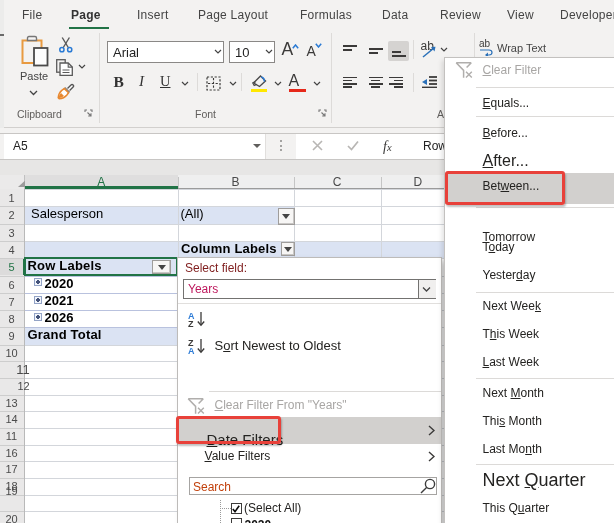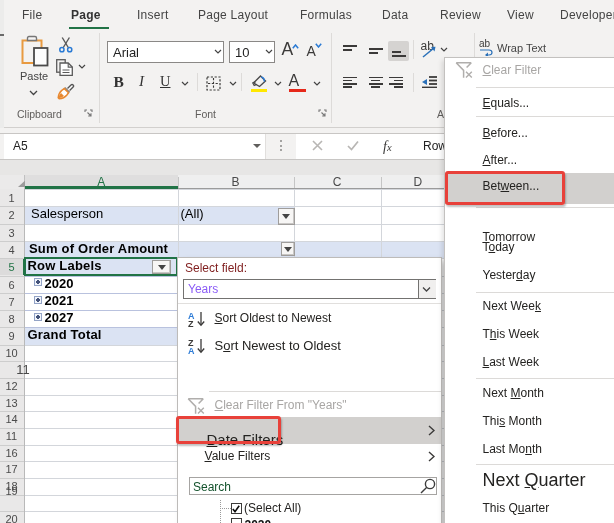--- a/index.html
+++ b/index.html
@@ -38,21 +38,21 @@
 <div class="a" style="left:0px;top:294.8px;white-space:pre;width:23px;text-align:center;font-size:11px;color:#4a4a4a;line-height:14.300000000000011px">7</div>
 <div class="a" style="left:0px;top:292.8px;width:24px;height:1px;background:#cdcdcd"></div>
 <div class="a" style="left:0px;top:312.1px;white-space:pre;width:23px;text-align:center;font-size:11px;color:#4a4a4a;line-height:14.299999999999955px">8</div>
 <div class="a" style="left:0px;top:310.1px;width:24px;height:1px;background:#cdcdcd"></div>
 <div class="a" style="left:0px;top:329.4px;white-space:pre;width:23px;text-align:center;font-size:11px;color:#4a4a4a;line-height:14.300000000000011px">9</div>
 <div class="a" style="left:0px;top:327.4px;width:24px;height:1px;background:#cdcdcd"></div>
 <div class="a" style="left:0px;top:346.7px;white-space:pre;width:23px;text-align:center;font-size:11px;color:#4a4a4a;line-height:13.660000000000025px">10</div>
 <div class="a" style="left:0px;top:344.7px;width:24px;height:1px;background:#cdcdcd"></div>
 <div class="a" style="left:0px;top:363.36px;white-space:pre;width:46px;text-align:center;font-size:13px;color:#4a4a4a;line-height:13.659999999999968px">11</div>
 <div class="a" style="left:0px;top:361.36px;width:24px;height:1px;background:#cdcdcd"></div>
-<div class="a" style="left:0px;top:380.02px;white-space:pre;width:23px;text-align:center;font-size:11px;color:#4a4a4a;line-height:13.660000000000025px">12</div>
+<div class="a" style="left:12px;top:380.02px;white-space:pre;width:23px;text-align:center;font-size:11px;color:#4a4a4a;line-height:13.660000000000025px">12</div>
 <div class="a" style="left:0px;top:378.02px;width:24px;height:1px;background:#cdcdcd"></div>
 <div class="a" style="left:0px;top:396.68px;white-space:pre;width:23px;text-align:center;font-size:11px;color:#4a4a4a;line-height:13.659999999999968px">13</div>
 <div class="a" style="left:0px;top:394.68px;width:24px;height:1px;background:#cdcdcd"></div>
 <div class="a" style="left:0px;top:413.34px;white-space:pre;width:23px;text-align:center;font-size:11px;color:#4a4a4a;line-height:13.660000000000025px">14</div>
 <div class="a" style="left:0px;top:411.34px;width:24px;height:1px;background:#cdcdcd"></div>
 <div class="a" style="left:0px;top:430.0px;white-space:pre;width:23px;text-align:center;font-size:11px;color:#4a4a4a;line-height:13.659999999999968px">11</div>
 <div class="a" style="left:0px;top:428.0px;width:24px;height:1px;background:#cdcdcd"></div>
 <div class="a" style="left:0px;top:446.65999999999997px;white-space:pre;width:23px;text-align:center;font-size:11px;color:#4a4a4a;line-height:13.660000000000025px">16</div>
 <div class="a" style="left:0px;top:444.65999999999997px;width:24px;height:1px;background:#cdcdcd"></div>
 <div class="a" style="left:0px;top:463.32px;white-space:pre;width:23px;text-align:center;font-size:11px;color:#4a4a4a;line-height:13.660000000000025px">17</div>
@@ -90,34 +90,34 @@
 
 <div class="a" style="left:25px;top:275.5px;width:152px;height:1px;background:#b9c2de"></div>
 <div class="a" style="left:25px;top:292.8px;width:152px;height:1px;background:#b9c2de"></div>
 <div class="a" style="left:25px;top:310.1px;width:152px;height:1px;background:#b9c2de"></div>
 <div class="a" style="left:25px;top:327.4px;width:152px;height:1px;background:#b9c2de"></div>
 <div class="a" style="left:177.5px;top:189.0px;width:1px;height:334.0px;background:#d3d6db"></div>
 <div class="a" style="left:293.5px;top:189.0px;width:1px;height:334.0px;background:#d3d6db"></div>
 <div class="a" style="left:380.5px;top:189.0px;width:1px;height:334.0px;background:#d3d6db"></div>
 <div class="a" style="left:31px;top:206.3px;white-space:pre;font-size:13px;color:#000;line-height:15px">Salesperson</div>
 <div class="a" style="left:180.5px;top:206.3px;white-space:pre;font-size:13px;color:#000;line-height:15px">(All)</div>
-<div class="a" style="left:29px;top:240.9px;white-space:pre;font-size:13px;color:#000;line-height:15px;font-weight:bold;letter-spacing:0.2px">Sum of Order Amount</div>
+<div class="a" style="left:181px;top:240.9px;white-space:pre;font-size:13px;color:#000;line-height:15px;font-weight:bold;letter-spacing:0.2px">Column Labels</div>
 <div class="a" style="left:27.5px;top:258.2px;white-space:pre;font-size:13px;color:#000;line-height:15px;font-weight:bold;letter-spacing:0.2px">Row Labels</div>
 <div class="a" style="left:34px;top:278px;width:8px;height:8px;background:#f2f5fb;border:1px solid #93a3c6;box-sizing:border-box"></div>
 <div class="a" style="left:35.8px;top:281.4px;width:4.4px;height:1.2px;background:#44537a"></div>
 <div class="a" style="left:37.4px;top:279.8px;width:1.2px;height:4.4px;background:#44537a"></div>
 <div class="a" style="left:44.5px;top:275.5px;white-space:pre;font-size:13px;color:#000;line-height:15px;font-weight:bold">2020</div>
 <div class="a" style="left:34px;top:296px;width:8px;height:8px;background:#f2f5fb;border:1px solid #93a3c6;box-sizing:border-box"></div>
 <div class="a" style="left:35.8px;top:299.4px;width:4.4px;height:1.2px;background:#44537a"></div>
 <div class="a" style="left:37.4px;top:297.8px;width:1.2px;height:4.4px;background:#44537a"></div>
 <div class="a" style="left:44.5px;top:292.8px;white-space:pre;font-size:13px;color:#000;line-height:15px;font-weight:bold">2021</div>
 <div class="a" style="left:34px;top:313px;width:8px;height:8px;background:#f2f5fb;border:1px solid #93a3c6;box-sizing:border-box"></div>
 <div class="a" style="left:35.8px;top:316.4px;width:4.4px;height:1.2px;background:#44537a"></div>
 <div class="a" style="left:37.4px;top:314.8px;width:1.2px;height:4.4px;background:#44537a"></div>
-<div class="a" style="left:44.5px;top:310.1px;white-space:pre;font-size:13px;color:#000;line-height:15px;font-weight:bold">2027</div>
+<div class="a" style="left:44.5px;top:310.1px;white-space:pre;font-size:13px;color:#000;line-height:15px;font-weight:bold">2026</div>
 <div class="a" style="left:27.5px;top:327.4px;white-space:pre;font-size:13px;color:#000;line-height:15px;font-weight:bold;letter-spacing:0.2px">Grand Total</div>
 <div class="a" style="left:278px;top:207.8px;width:16.5px;height:17px;background:#f7f6f5;border:1px solid #9f9d9b;box-sizing:border-box;box-shadow:inset -1px -1px 0 #c9c7c5"></div>
 <div class="a" style="left:282.25px;top:214.3px;width:0;height:0;border-left:4px solid transparent;border-right:4px solid transparent;border-top:5px solid #444"></div>
 <div class="a" style="left:281px;top:242.4px;width:13.5px;height:14px;background:#f7f6f5;border:1px solid #9f9d9b;box-sizing:border-box;box-shadow:inset -1px -1px 0 #c9c7c5"></div>
 <div class="a" style="left:283.75px;top:247.4px;width:0;height:0;border-left:4px solid transparent;border-right:4px solid transparent;border-top:5px solid #444"></div>
 <div class="a" style="left:152px;top:259.7px;width:19px;height:14.5px;background:#f7f6f5;border:1px solid #9f9d9b;box-sizing:border-box;box-shadow:inset -1px -1px 0 #c9c7c5"></div>
 <div class="a" style="left:157.5px;top:264.95px;width:0;height:0;border-left:4px solid transparent;border-right:4px solid transparent;border-top:5px solid #444"></div>
 <div class="a" style="left:24px;top:257.2px;width:153.5px;height:19.3px;border:2px solid #217346;box-sizing:border-box;background:transparent"></div>
 <div class="a" style="left:0px;top:0px;width:614px;height:127.5px;background:#f3f2f1;border-bottom:1px solid #d2d0ce;box-sizing:border-box"></div>
 <div class="a" style="left:0px;top:0px;width:4px;height:127.5px;background:#ececeb"></div>
@@ -283,57 +283,56 @@
     </svg>
 <svg class="a" style="left:346px;top:139px" width="14" height="13" viewBox="0 0 14 13">
       <path d="M2 7 L5.5 10.5 L12 2.5" stroke="#b8b6b4" stroke-width="1.7" fill="none"></path>
     </svg>
 <div class="a" style="left:383px;top:137px;white-space:pre;color:#3b3a39"><i style="font-family:'Liberation Serif',serif;font-size:14px">f</i><i style="font-family:'Liberation Serif',serif;font-size:10.5px">x</i></div>
 <div class="a" style="left:408px;top:133.5px;width:206px;height:25px;background:#fff"></div>
 <div class="a" style="left:423px;top:139px;white-space:pre;font-size:12px;color:#222">Row Labels</div>
 <div class="a" style="left:176.5px;top:257.0px;width:265.0px;height:272.0px;background:#fff;border:1px solid #bdbbb9;box-sizing:border-box;box-shadow:4px 4px 6px rgba(0,0,0,0.22)"></div>
 <div class="a" style="left:185px;top:261px;white-space:pre;font-size:12px;color:#7f1d1d">Select field:</div>
 <div class="a" style="left:183px;top:279px;width:253px;height:19.5px;background:#fff;border:1px solid #737270;box-sizing:border-box"></div>
-<div class="a" style="left:188px;top:281.5px;white-space:pre;font-size:12px;color:#8b5cf6">Years</div>
+<div class="a" style="left:188px;top:281.5px;white-space:pre;font-size:12px;color:#be185d">Years</div>
 <div class="a" style="left:417.5px;top:280px;width:18px;height:17.5px;background:#f0efee;border-left:1px solid #737270;box-sizing:border-box"></div>
 <svg class="a" style="left:422px;top:286px" width="9" height="7" viewBox="0 0 9 7">
       <path d="M1 1.5 L4.5 5 L8 1.5" fill="none" stroke="#444" stroke-width="1.3"></path>
     </svg>
 <div class="a" style="left:177.5px;top:303px;width:263.0px;height:1px;background:#e1dfdd"></div>
 <svg class="a" style="left:188px;top:310.5px" width="18" height="17" viewBox="0 0 18 17">
 <text x="0" y="7.5" font-size="9" font-weight="bold" fill="#2e7cd6" font-family="Liberation Sans">A</text>
 <text x="0" y="16" font-size="9" font-weight="bold" fill="#3b3a39" font-family="Liberation Sans">Z</text>
 <line x1="13" y1="1" x2="13" y2="13.5" stroke="#3b3a39" stroke-width="1.3"></line>
 <path d="M9.8 10.5 L13 14.2 L16.2 10.5" fill="none" stroke="#3b3a39" stroke-width="1.3"></path>
 </svg>
 <svg class="a" style="left:188px;top:338px" width="18" height="17" viewBox="0 0 18 17">
 <text x="0" y="7.5" font-size="9" font-weight="bold" fill="#3b3a39" font-family="Liberation Sans">Z</text>
 <text x="0" y="16" font-size="9" font-weight="bold" fill="#2e7cd6" font-family="Liberation Sans">A</text>
 <line x1="13" y1="1" x2="13" y2="13.5" stroke="#3b3a39" stroke-width="1.3"></line>
 <path d="M9.8 10.5 L13 14.2 L16.2 10.5" fill="none" stroke="#3b3a39" stroke-width="1.3"></path>
 </svg>
-<div class="a" style="left:214.5px;top:310.9px;white-space:pre;font-size:12px;color:#242321;line-height:15px;"><span style="text-decoration:underline">S</span>ort Oldest to Newest</div>
 <div class="a" style="left:214.5px;top:338.2px;white-space:pre;font-size:13px;color:#242321;line-height:15px;">S<span style="text-decoration:underline">o</span>rt Newest to Oldest</div>
 <div class="a" style="left:209px;top:390.5px;width:231.5px;height:1px;background:#dcdad8"></div>
 <svg class="a" style="left:186.5px;top:397px" width="19" height="18" viewBox="0 0 19 18">
 <path d="M1.2 1.7 H16.3 M1.2 1.7 L8.6 9.4 L8.6 16.8 M16.3 1.7 L11.6 6.6" fill="none" stroke="#b0aeac" stroke-width="1.5"></path>
 <path d="M11 10.7 L16.8 16.6 M16.8 10.7 L11 16.6" stroke="#b0aeac" stroke-width="1.4"></path>
 </svg>
 <div class="a" style="left:214.5px;top:398.1px;white-space:pre;font-size:12px;color:#242321;line-height:15px;color:#a8a6a4"><span style="text-decoration:underline">C</span>lear Filter From "Years"</div>
 <div class="a" style="left:177.5px;top:416.5px;width:263.0px;height:27px;background:#d2d0ce"></div>
 <div class="a" style="left:206.5px;top:432px;white-space:pre;font-size:15px;color:#242321;line-height:15px;"><span style="text-decoration:underline">D</span>ate Filters</div>
 <svg class="a" style="left:428px;top:424.5px" width="7" height="11" viewBox="0 0 7 11">
       <path d="M1 1 L6 5.5 L1 10" fill="none" stroke="#3b3a39" stroke-width="1.4"></path>
     </svg>
 <div class="a" style="left:204.5px;top:449.0px;white-space:pre;font-size:12px;color:#242321;line-height:15px;"><span style="text-decoration:underline">V</span>alue Filters</div>
 <svg class="a" style="left:428px;top:451px" width="7" height="11" viewBox="0 0 7 11">
       <path d="M1 1 L6 5.5 L1 10" fill="none" stroke="#3b3a39" stroke-width="1.4"></path>
     </svg>
 <div class="a" style="left:188.5px;top:476.5px;width:248px;height:18.5px;background:#fff;border:1px solid #a6a4a2;box-sizing:border-box"></div>
-<div class="a" style="left:193px;top:480px;white-space:pre;font-size:12px;color:#14532d">Search</div>
+<div class="a" style="left:193px;top:480px;white-space:pre;font-size:12px;color:#c2410c">Search</div>
 <svg class="a" style="left:420px;top:477.5px" width="16" height="16" viewBox="0 0 16 16">
       <circle cx="10" cy="6" r="4.6" fill="none" stroke="#3c3c3c" stroke-width="1.4"></circle>
       <line x1="6.8" y1="9.3" x2="1" y2="15" stroke="#3c3c3c" stroke-width="1.4"></line>
     </svg>
 <div class="a" style="left:219.5px;top:507.5px;width:11px;height:1px;border-top:1px dotted #9a9a9a"></div>
 <div class="a" style="left:220px;top:500px;width:1px;height:23px;border-left:1px dotted #9a9a9a"></div>
 <div class="a" style="left:230.5px;top:503px;width:11px;height:11px;background:#fff;border:1px solid #3c3b3a;box-sizing:border-box"></div>
 <svg class="a" style="left:232px;top:504.5px" width="8" height="8" viewBox="0 0 8 8">
       <path d="M0.8 4 L3 6.6 L7.2 0.8" fill="none" stroke="#0c0c0c" stroke-width="1.6"></path>
     </svg>
@@ -343,21 +342,21 @@
 <div class="a" style="left:443.5px;top:57.0px;width:176.5px;height:472.0px;background:#fff;border:1px solid #c3c1bf;box-sizing:border-box;box-shadow:-2px 3px 5px rgba(0,0,0,0.12)"></div>
 <svg class="a" style="left:455px;top:60.5px" width="19" height="18" viewBox="0 0 19 18">
 <path d="M1.2 1.7 H16.3 M1.2 1.7 L8.6 9.4 L8.6 16.8 M16.3 1.7 L11.6 6.6" fill="none" stroke="#b0aeac" stroke-width="1.5"></path>
 <path d="M11 10.7 L16.8 16.6 M16.8 10.7 L11 16.6" stroke="#b0aeac" stroke-width="1.4"></path>
 </svg>
 <div class="a" style="left:482.5px;top:62.5px;white-space:pre;font-size:12px;color:#242321;line-height:15px;color:#a8a6a4"><span style="text-decoration:underline">C</span>lear Filter</div>
 <div class="a" style="left:476px;top:86.5px;width:143px;height:1px;background:#dcdad8"></div>
 <div class="a" style="left:482.5px;top:95.5px;white-space:pre;font-size:12px;color:#242321;line-height:15px;"><span style="text-decoration:underline">E</span>quals...</div>
 <div class="a" style="left:476px;top:115.7px;width:143px;height:1px;background:#dcdad8"></div>
 <div class="a" style="left:482.5px;top:125.5px;white-space:pre;font-size:12px;color:#242321;line-height:15px;"><span style="text-decoration:underline">B</span>efore...</div>
-<div class="a" style="left:482.5px;top:152.5px;white-space:pre;font-size:12px;color:#242321;line-height:15px;"><span style="text-decoration:underline">A</span>fter...</div>
+<div class="a" style="left:482.5px;top:152.5px;white-space:pre;font-size:16px;color:#242321;line-height:15px;"><span style="text-decoration:underline">A</span>fter...</div>
 <div class="a" style="left:444.5px;top:173px;width:175.5px;height:30.5px;background:#d2d0ce"></div>
 <div class="a" style="left:482.5px;top:179.0px;white-space:pre;font-size:12px;color:#242321;line-height:15px;">Bet<span style="text-decoration:underline">w</span>een...</div>
 <div class="a" style="left:476px;top:207px;width:143px;height:1px;background:#dcdad8"></div>
 <div class="a" style="left:482.5px;top:222px;white-space:pre;font-size:12px;color:#242321;line-height:15px;margin-top:8px;"><span style="text-decoration:underline">T</span>omorrow</div>
 <div class="a" style="left:482.5px;top:240.0px;white-space:pre;font-size:12px;color:#242321;line-height:15px;">T<span style="text-decoration:underline">o</span>day</div>
 <div class="a" style="left:482.5px;top:267.5px;white-space:pre;font-size:12px;color:#242321;line-height:15px;">Yester<span style="text-decoration:underline">d</span>ay</div>
 <div class="a" style="left:476px;top:291.8px;width:143px;height:1px;background:#dcdad8"></div>
 <div class="a" style="left:482.5px;top:299.2px;white-space:pre;font-size:12px;color:#242321;line-height:15px;">Next Wee<span style="text-decoration:underline">k</span></div>
 <div class="a" style="left:482.5px;top:326.9px;white-space:pre;font-size:12px;color:#242321;line-height:15px;">T<span style="text-decoration:underline">h</span>is Week</div>
 <div class="a" style="left:482.5px;top:354.7px;white-space:pre;font-size:12px;color:#242321;line-height:15px;"><span style="text-decoration:underline">L</span>ast Week</div>

